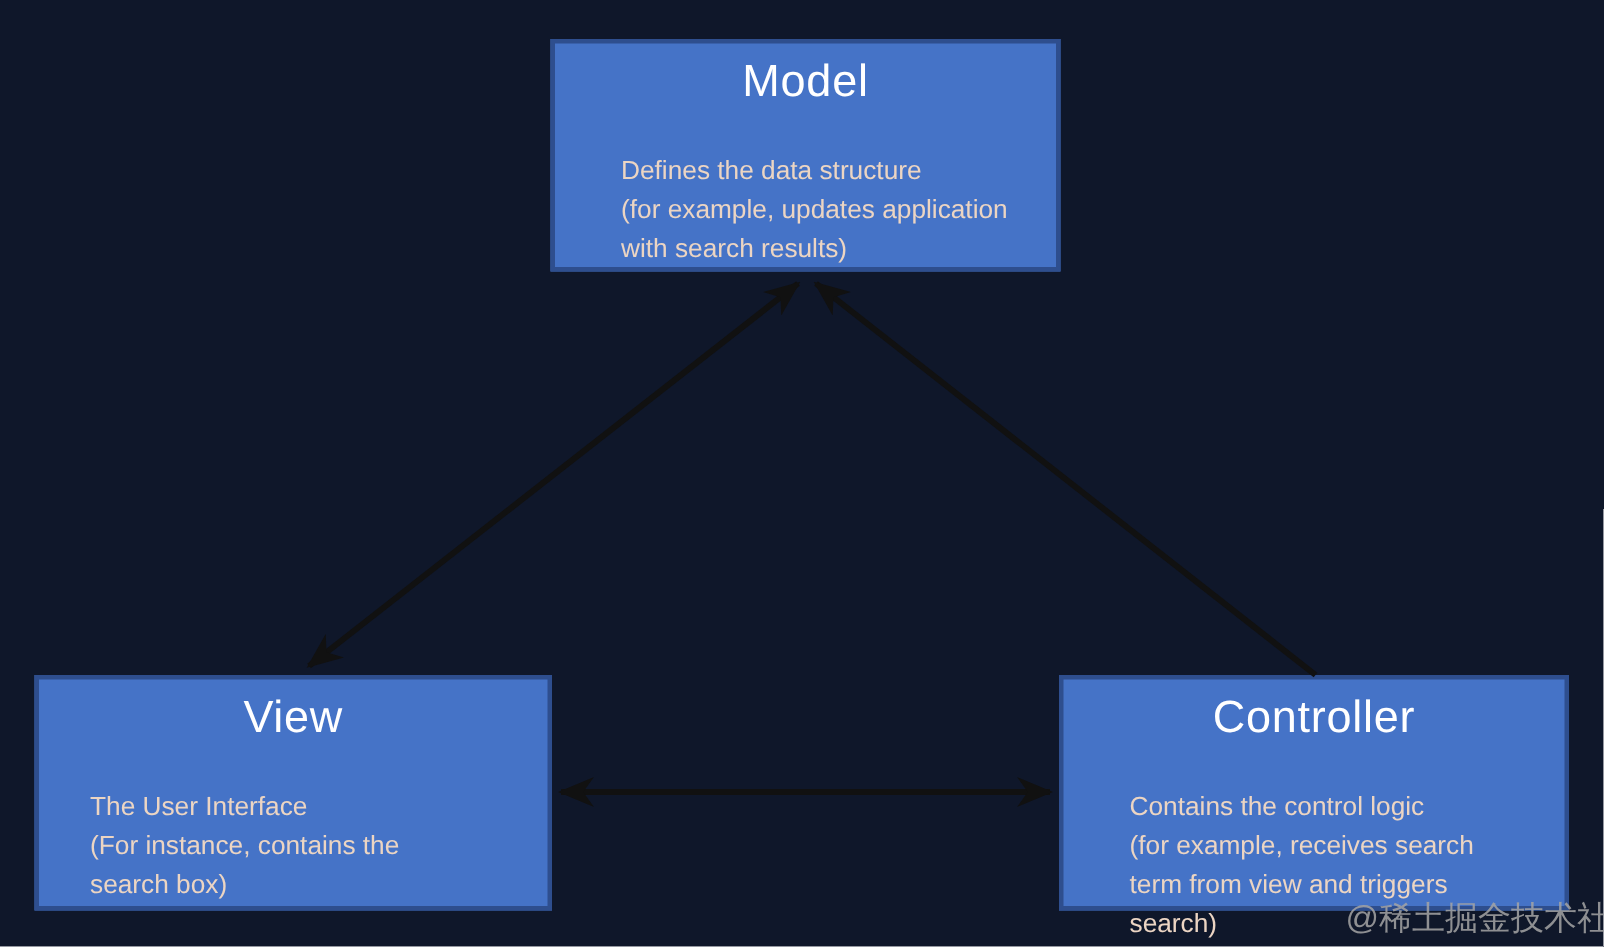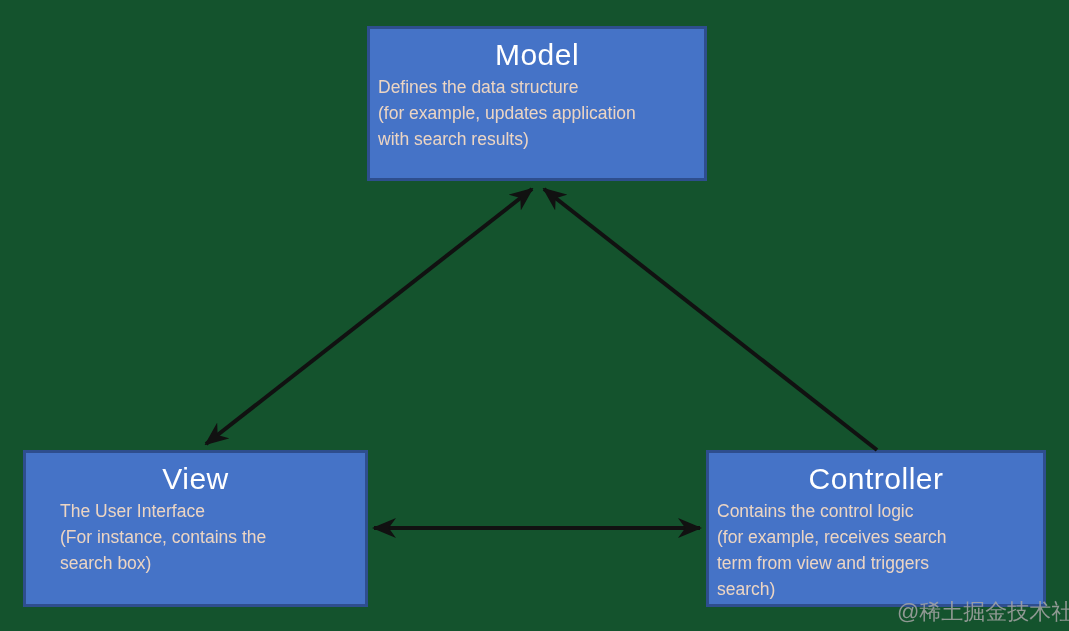--- a/index.html
+++ b/index.html
@@ -5,21 +5,21 @@
   html, body {
     margin: 0;
     padding: 0;
     background: #ffffff;
     font-family: "Liberation Sans", "DejaVu Sans", sans-serif;
   }
   .canvas {
     position: relative;
     width: 1069px;
     height: 631px;
-    background: #14532d;
+    background: #0f172a;
     overflow: hidden;
   }
   .node {
     position: absolute;
     background: #4573c7;
     border: 3px solid #2e4e8e;
     box-sizing: border-box;
     z-index: 1;
   }
   .node-model      { left: 367px; top: 26px;  width: 340px; height: 155px; }
@@ -28,22 +28,22 @@
   .node-title {
     margin-top: 8px;
     text-align: center;
     font-size: 30px;
     line-height: 36px;
     font-weight: 400;
     color: #ffffff;
     letter-spacing: 0.5px;
   }
   .node-desc {
-    margin-top: 1px;
-    padding: 0 20px 0 8px;
+    margin-top: 27px;
+    padding: 0 20px 0 44px;
     font-size: 17.5px;
     line-height: 26px;
     color: #ecd5c3;
     white-space: pre-line;
   }
   .node-view .node-desc { padding-left: 34px; }
   .arrows-layer {
     position: absolute;
     left: 0;
     top: 0;

